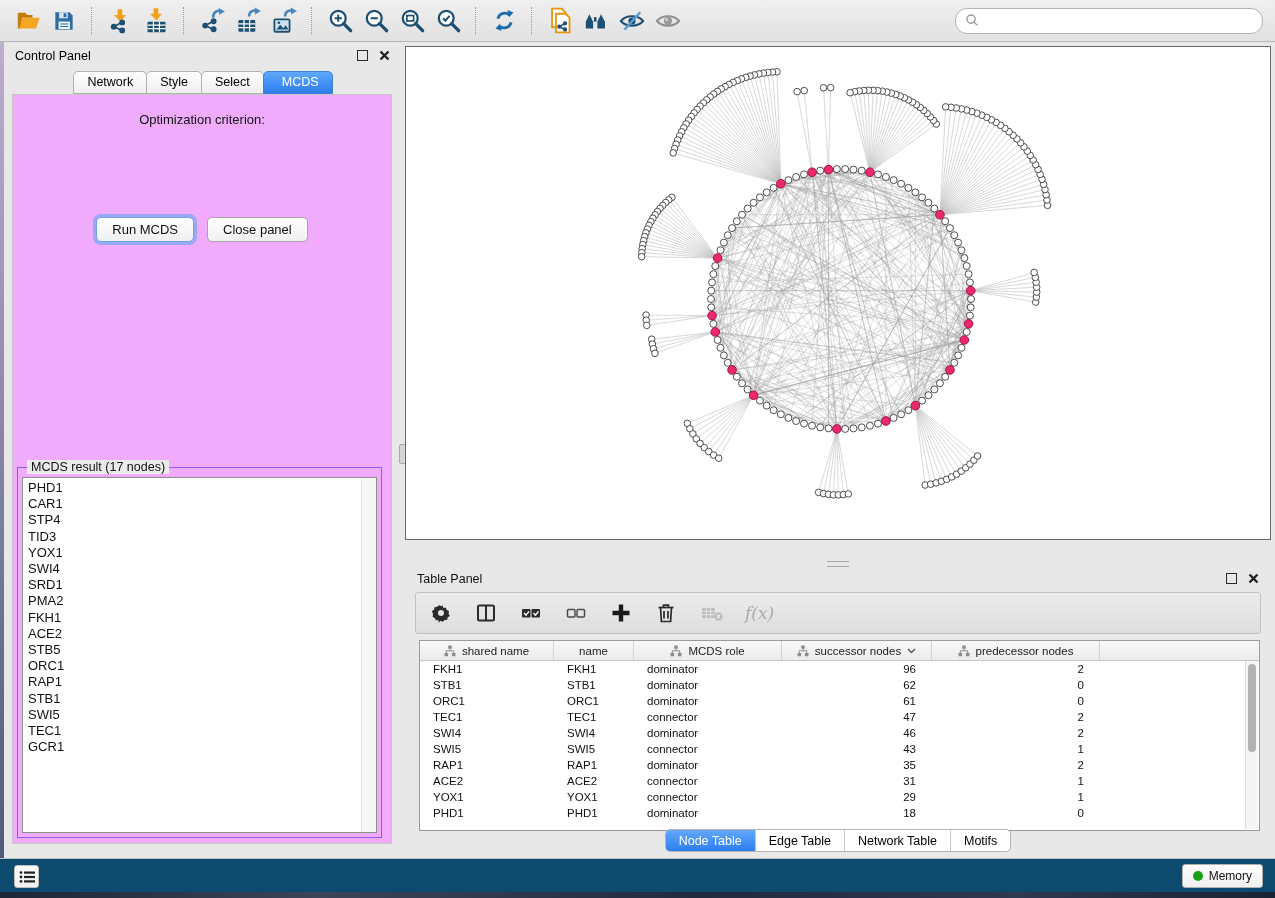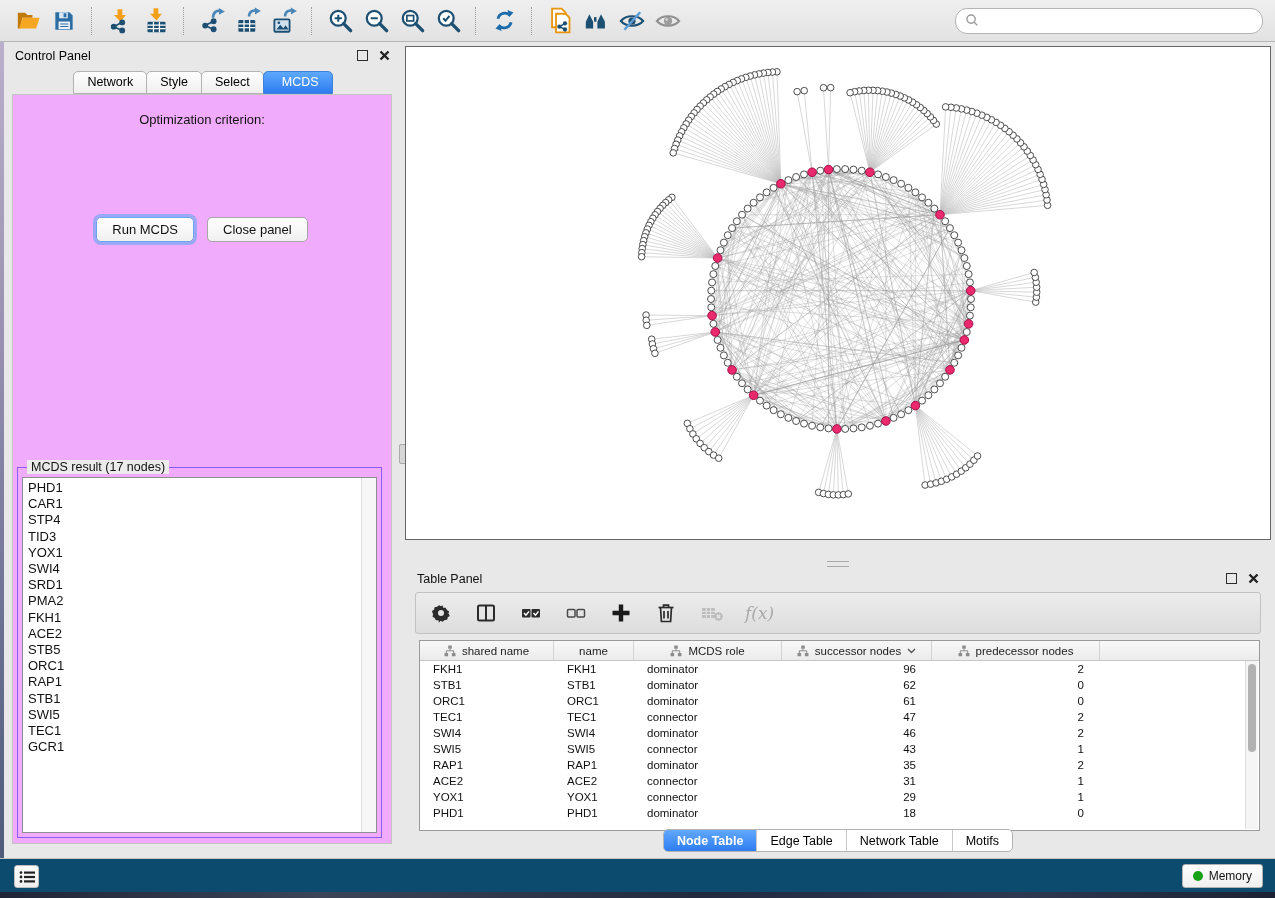--- a/index.html
+++ b/index.html
@@ -84,21 +84,21 @@
   .tbody{position:relative;}
   .tr{display:flex;height:16px;align-items:center;}
   .td{font-size:11.5px;padding-left:13px;white-space:nowrap;box-sizing:border-box;}
   .td.num{text-align:right;padding-right:16px;padding-left:0;}
   .tbl-scroll{position:absolute;top:20px;bottom:1px;right:1px;width:12px;background:#f5f5f5;
               border-left:1px solid #ddd;}
   .tbl-thumb{position:absolute;left:2px;top:3px;width:8px;height:88px;border-radius:4px;background:#b2b2b2;}
   .tp-tabs{position:absolute;left:0;right:0;bottom:3px;display:flex;justify-content:center;}
   .seg{display:flex;border:1px solid #b4b4b4;border-radius:5px;overflow:hidden;background:#fff;height:21px;}
   .seg-tab{padding:0 13px;font-size:12.5px;display:flex;align-items:center;border-left:1px solid #c9c9c9;color:#000;}
-  .seg-tab:first-child{border-left:none;font-weight:bold;}
+  .seg-tab:first-child{border-left:none;}
   .seg-tab.active{background:linear-gradient(#61a8fd,#2e7df1);color:#fff;}
 
   
   .status-bar{position:absolute;left:0;top:858px;width:100%;height:34px;background:#0c4a6e;
               border-top:1px solid #c2c2c2;box-sizing:border-box;}
   .list-btn{position:absolute;left:14px;top:6px;width:23px;height:21px;border:1px solid #bdbdbd;
             border-radius:3px;background:linear-gradient(#fcfcfc,#efefef);
             display:flex;align-items:center;justify-content:center;}
   .mem-btn{position:absolute;right:12px;top:5px;height:22px;padding:0 10px;border:1px solid #b1b1b1;
            border-radius:3px;background:linear-gradient(#fdfdfd,#f0f0f0);display:flex;align-items:center;

